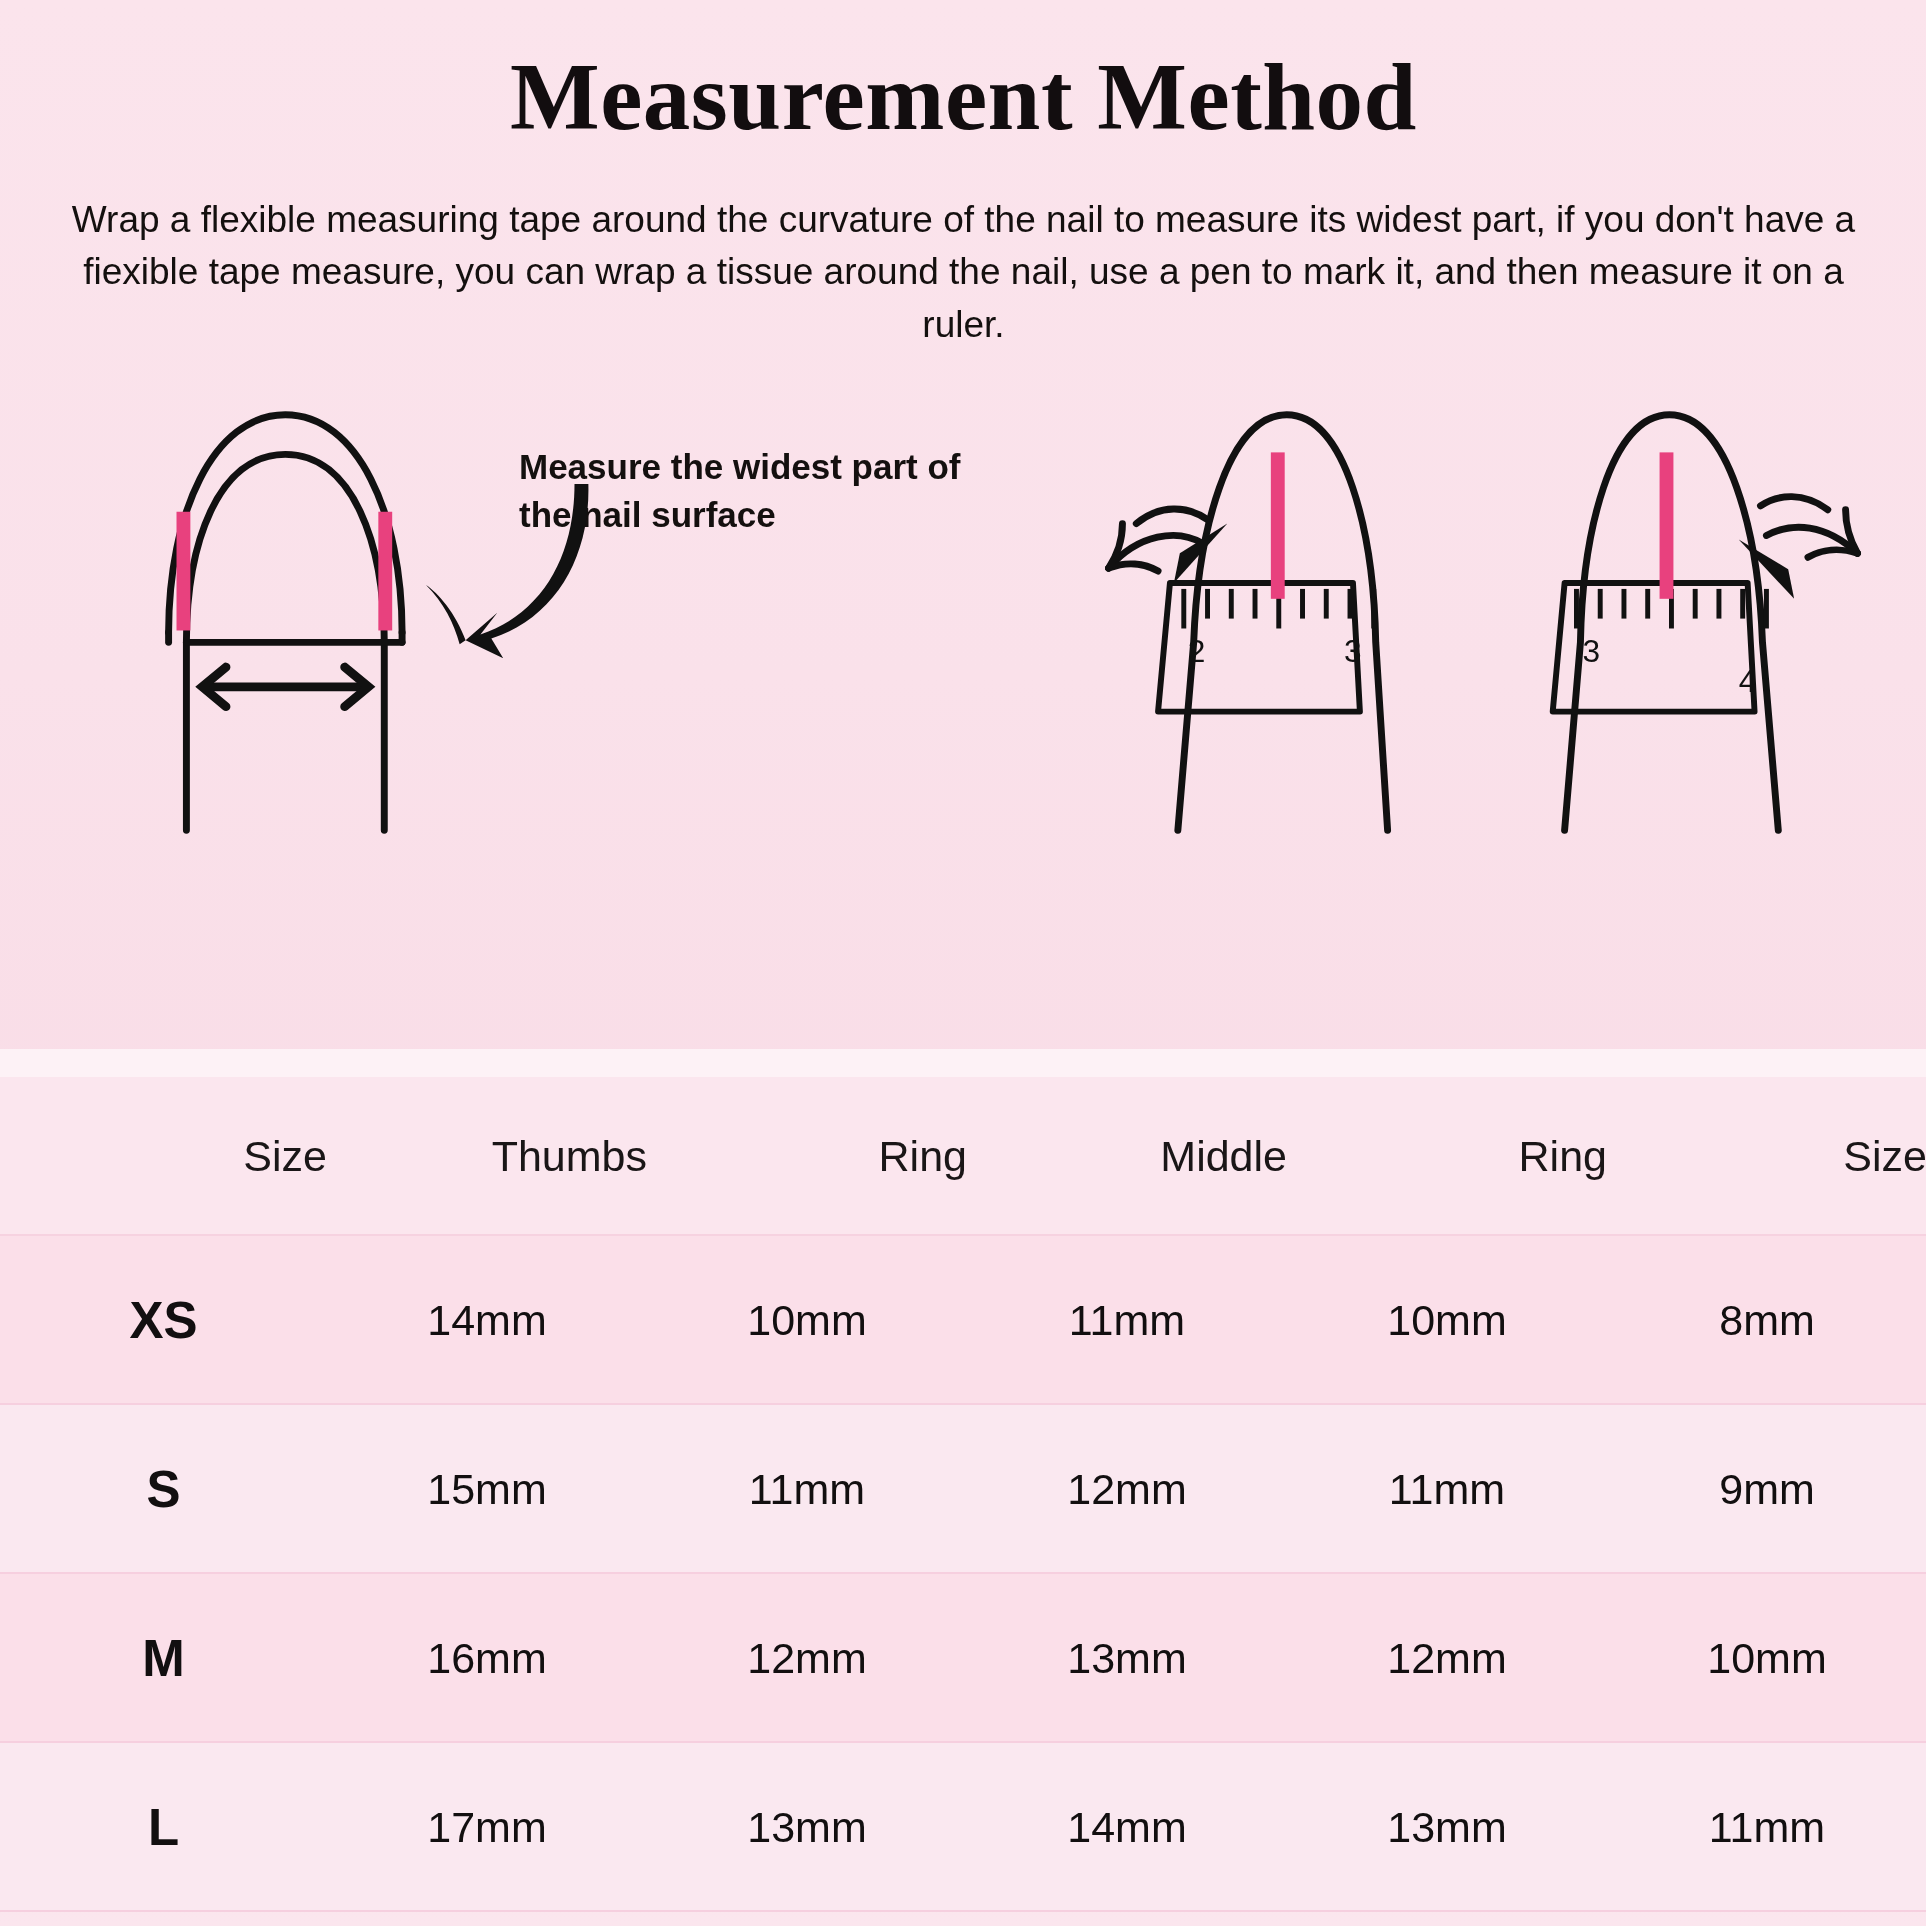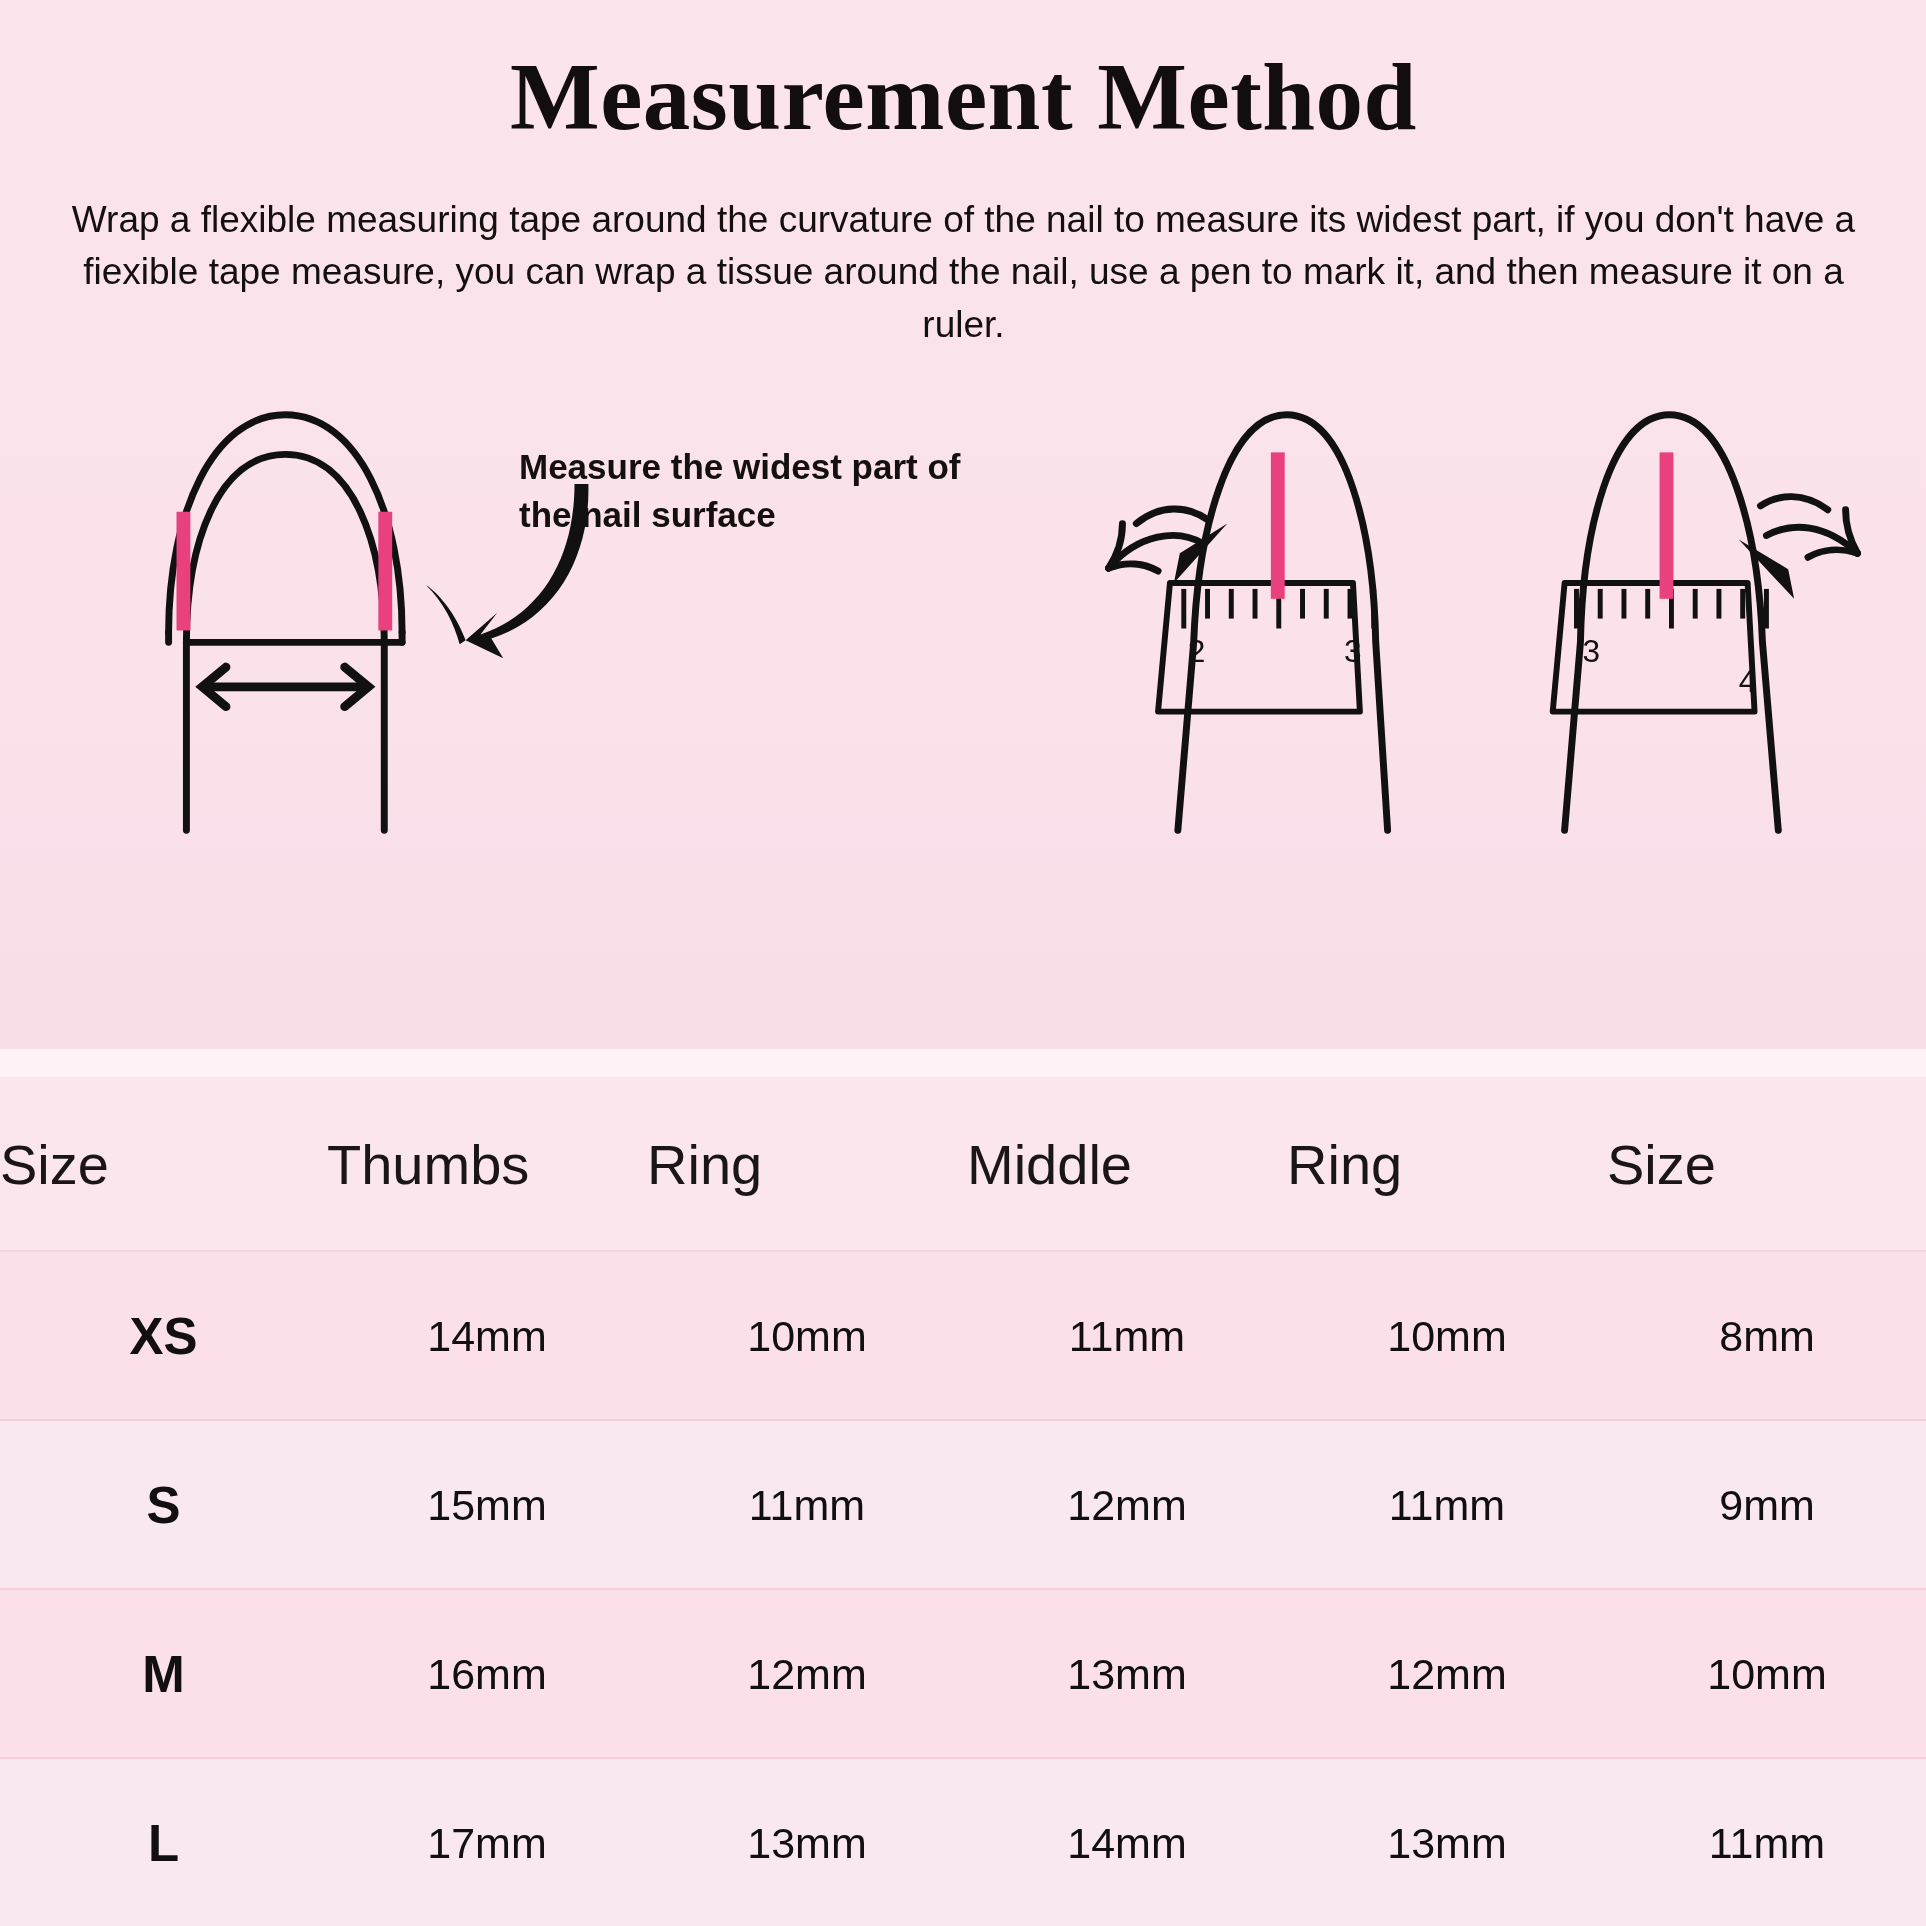--- a/index.html
+++ b/index.html
@@ -77,25 +77,25 @@
   }
   .sizetable {
     border-collapse: collapse;
     width: 1927px;
     table-layout: fixed;
   }
   .sizetable col.c-size  { width: 327px; }
   .sizetable col.c-col   { width: 320px; }
 
   .sizetable thead th {
-    font-size: 56px;
+    font-size: 43px;
     font-weight: normal;
     color: #1a1617;
     padding: 55px 0 53px 0;
-    text-align: left;
+    text-align: right;
     background: #fbe6ee;
   }
   .sizetable tbody td {
     text-align: center;
     font-size: 43px;
     font-weight: normal;
     color: #120f10;
     padding: 55px 0 53px 0;
   }
   .sizetable tbody td.sizecell {

